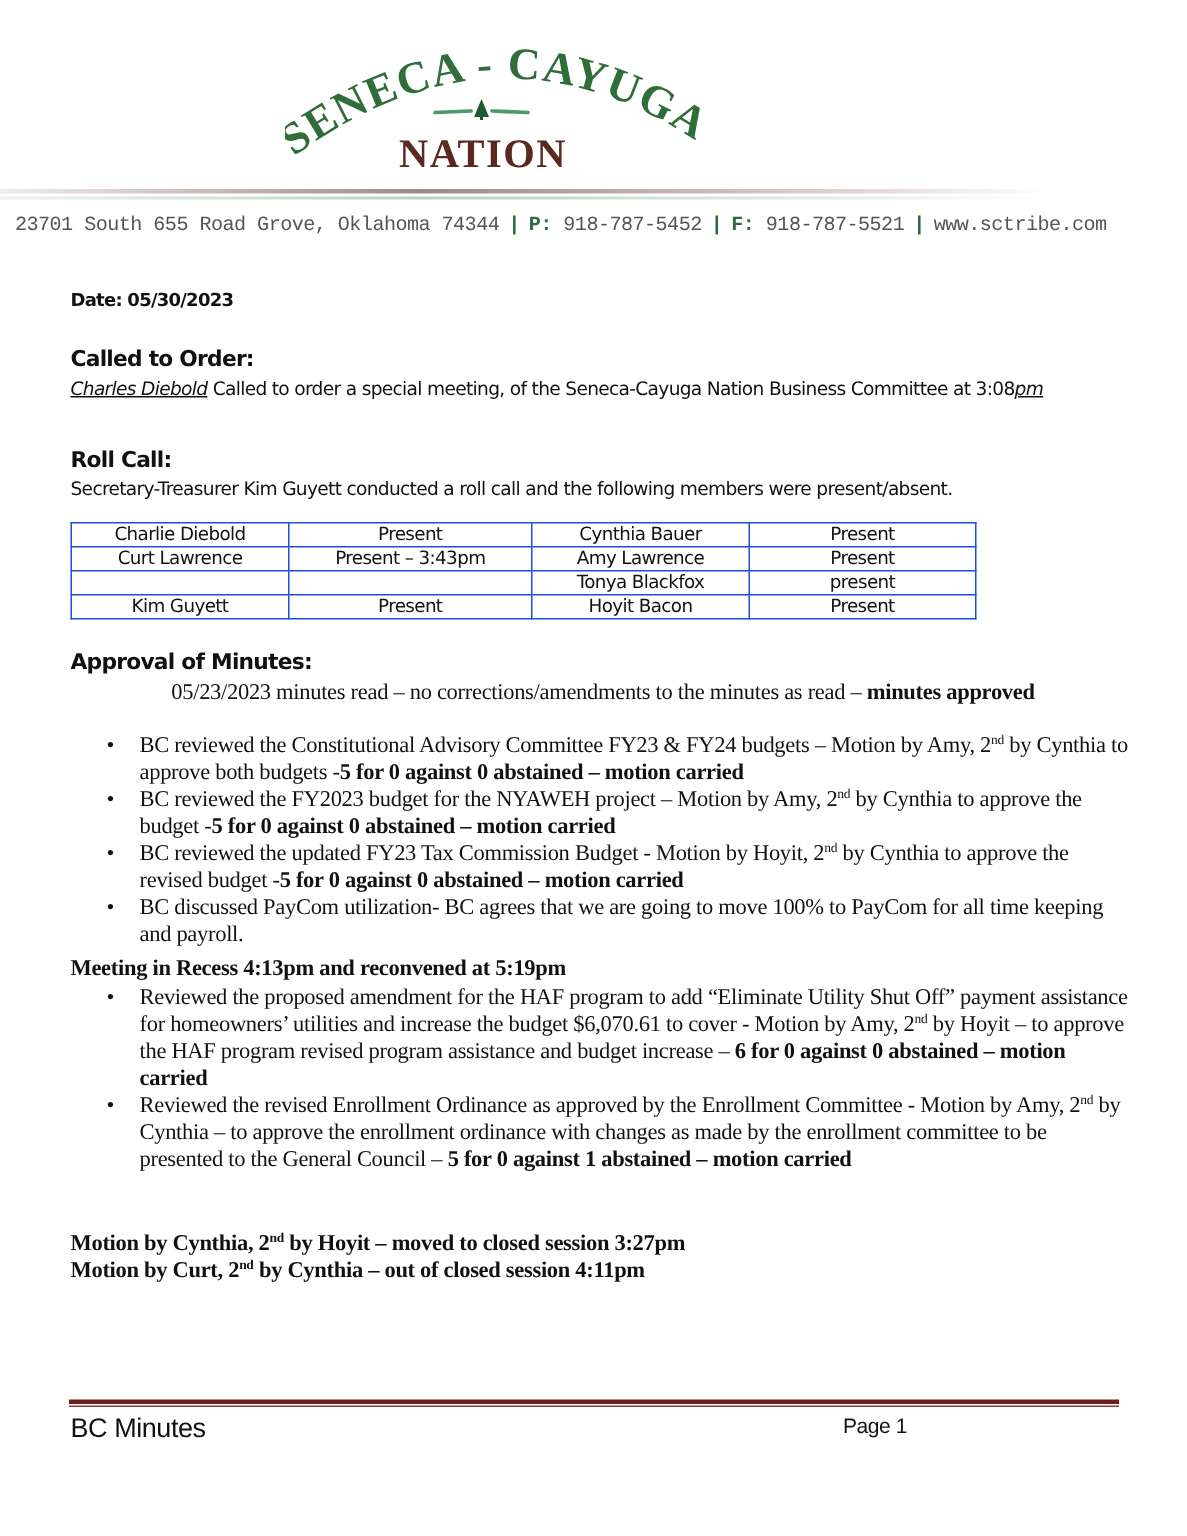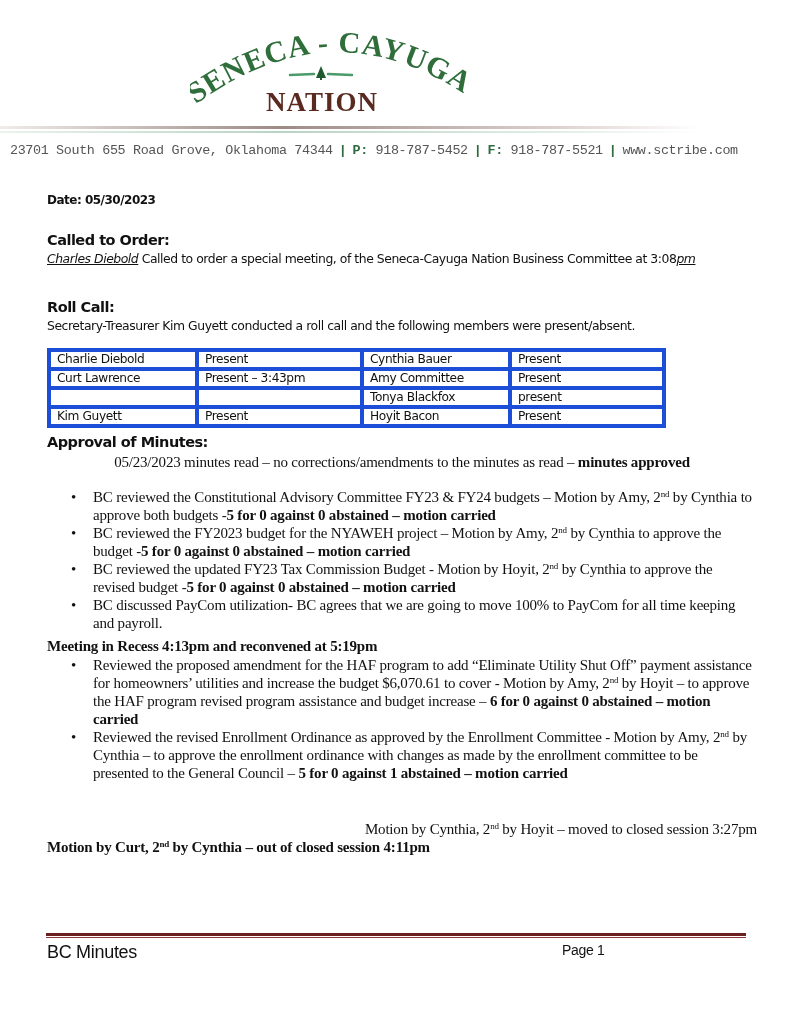--- a/index.html
+++ b/index.html
@@ -17,21 +17,21 @@
 
   .address { position:absolute; left:10px; top:143px; font-family:Liberation Mono, monospace; font-size:13.4px; color:#555; letter-spacing:-0.35px; white-space:nowrap;text-align:right; }
   .address .sep { color:#2e6b3f; font-weight:bold; margin:0 6px; }
   .address .lbl { color:#2e6b3f; font-weight:bold; }
   .h-date { position:absolute; left:47px; top:193px; font-family:"DejaVu Sans", sans-serif; font-weight:bold; font-size:12px; letter-spacing:-0.5px; }
   .h2 { font-family:"DejaVu Sans", sans-serif; font-weight:bold; font-size:14.5px; letter-spacing:-0.5px; position:absolute; left:47px; }
   .p-sans { font-family:"DejaVu Sans", sans-serif; font-size:12.4px; letter-spacing:-0.45px; position:absolute; left:47px; width:690px; line-height:16px; }
   .u { text-decoration:underline; font-style:italic; }
 
   table.roll { position:absolute; left:47px; top:348px; border-collapse:collapse; font-family:"DejaVu Sans", sans-serif; font-size:12.2px; letter-spacing:-0.4px; }
-  table.roll td { border:4px solid #1d4ed8; padding:0 6px; height:15px; line-height:15px; }
+  table.roll td { border:1px solid #1d4ed8; padding:0 6px; height:15px; line-height:15px;text-align:center; }
   table.roll td.c1 { width:132px; } table.roll td.c2 { width:149px; }
   table.roll td.c3 { width:132px; } table.roll td.c4 { width:138px; }
 
   .serif-p { font-family:"Liberation Serif", serif; font-size:15px; position:absolute; left:47px; width:710px; line-height:18px; letter-spacing:-0.2px; }
   ul.items { position:absolute; left:47px; margin:0; padding:0; list-style:none; width:710px; font-family:"Liberation Serif", serif; font-size:15px; line-height:18px; letter-spacing:-0.2px; }
   ul.items li { position:relative; padding-left:46px; }
   ul.items li .bullet { position:absolute; left:24px; top:0; }
   sup { font-size:9px; line-height:0; vertical-align:5px;margin-top:31px; }
   b { font-weight:bold; }
 
@@ -81,21 +81,21 @@
   <tbody>
     <tr>
       <td class="c1">Charlie Diebold</td>
       <td class="c2">Present</td>
       <td class="c3">Cynthia Bauer</td>
       <td class="c4">Present</td>
     </tr>
     <tr>
       <td class="c1">Curt Lawrence</td>
       <td class="c2">Present – 3:43pm</td>
-      <td class="c3">Amy Committee</td>
+      <td class="c3">Amy Lawrence</td>
       <td class="c4">Present</td>
     </tr>
     <tr>
       <td class="c1"></td>
       <td class="c2"></td>
       <td class="c3">Tonya Blackfox</td>
       <td class="c4">present</td>
     </tr>
     <tr>
       <td class="c1">Kim Guyett</td>
@@ -116,19 +116,19 @@
   <li><span class="bullet">•</span><span>BC discussed PayCom utilization- BC agrees that we are going to move 100% to PayCom for all time keeping and payroll.</span></li>
 </ul>
 
 <div class="serif-p" style="top:637px; font-weight:bold;">Meeting in Recess 4:13pm and reconvened at 5:19pm</div>
 
 <ul class="items" style="top:656px;">
   <li><span class="bullet">•</span><span>Reviewed the proposed amendment for the HAF program to add “Eliminate Utility Shut Off” payment assistance for homeowners’ utilities and increase the budget $6,070.61 to cover - Motion by Amy, 2</span><sup>nd</sup><span> by Hoyit – to approve the HAF program revised program assistance and budget increase – </span><b>6 for 0 against 0 abstained – motion carried</b></li>
   <li><span class="bullet">•</span><span>Reviewed the revised Enrollment Ordinance as approved by the Enrollment Committee - Motion by Amy, 2</span><sup>nd</sup><span> by Cynthia – to approve the enrollment ordinance with changes as made by the enrollment committee to be presented to the General Council – </span><b>5 for 0 against 1 abstained – motion carried</b></li>
 </ul>
 
-<div class="serif-p" style="top:820px; font-weight:normal;text-align:right;"><span>Motion by Cynthia, 2</span><sup>nd</sup><span> by Hoyit – moved to closed session 3:27pm</span></div>
+<div class="serif-p" style="top:820px; font-weight:bold;"><span>Motion by Cynthia, 2</span><sup>nd</sup><span> by Hoyit – moved to closed session 3:27pm</span></div>
 <div class="serif-p" style="top:838px; font-weight:bold;"><span>Motion by Curt, 2</span><sup>nd</sup><span> by Cynthia – out of closed session 4:11pm</span></div>
 
 <div class="footer-rule1"></div>
 <div class="footer-rule2"></div>
 <div class="footer-left">BC Minutes</div>
 <div class="footer-right">Page 1</div>
 
 </body></html>

